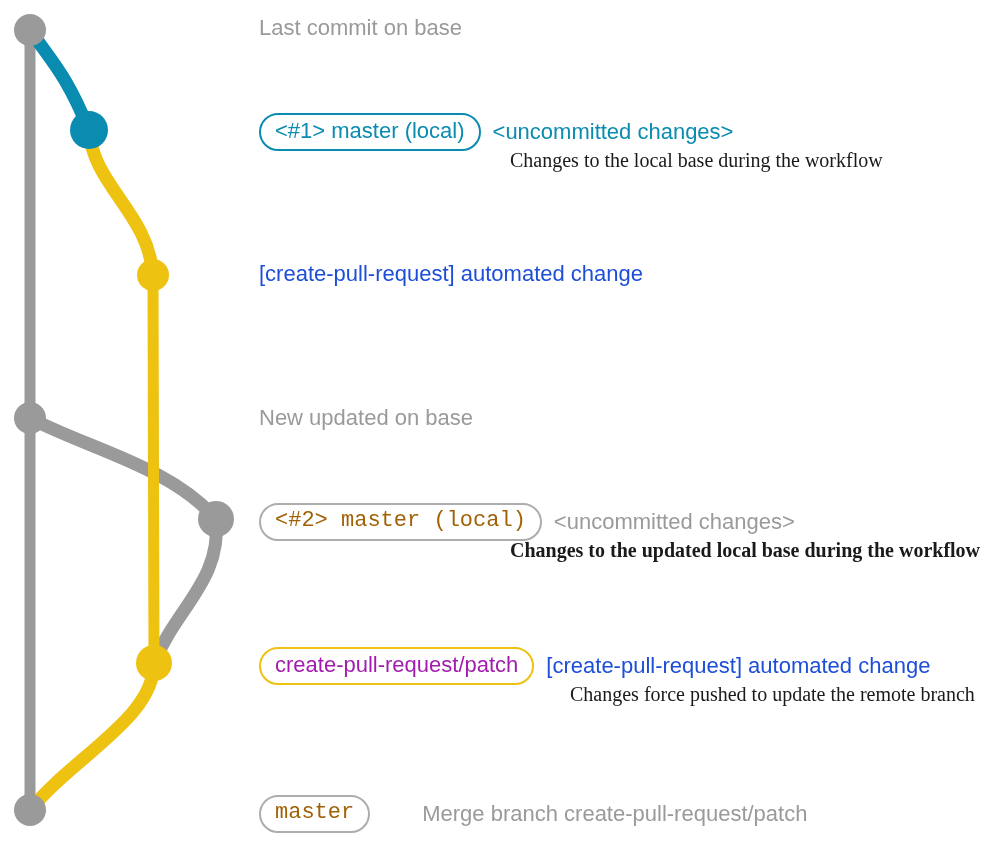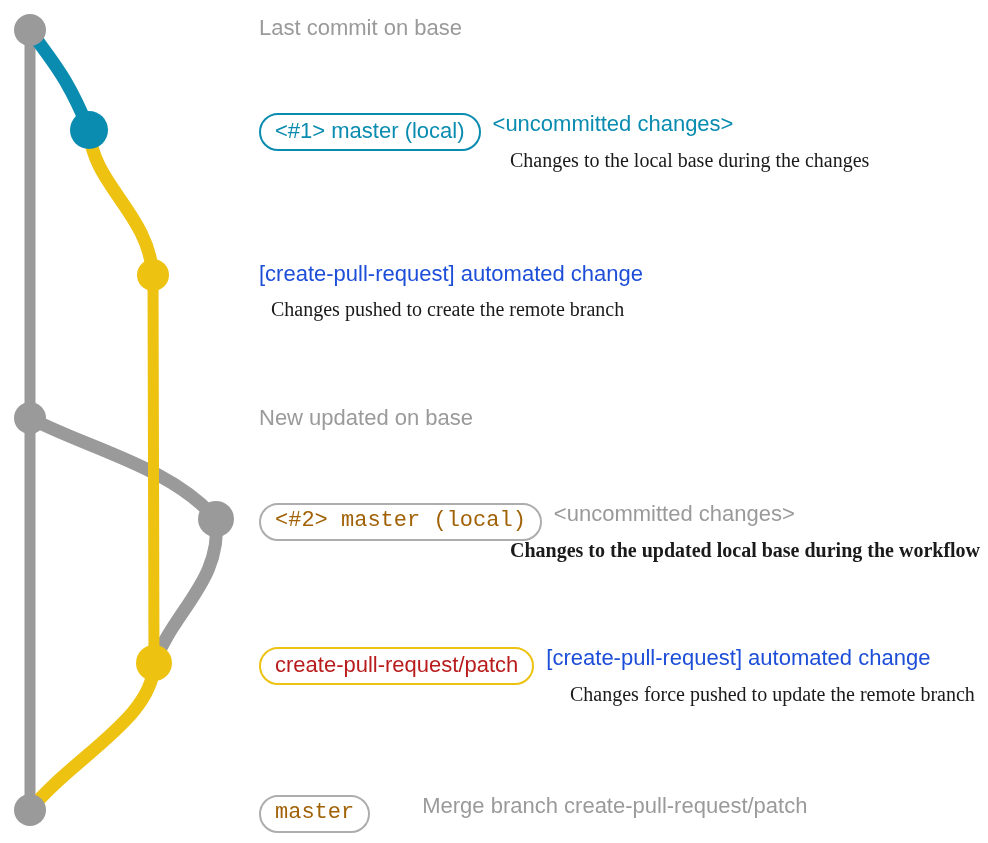--- a/index.html
+++ b/index.html
@@ -20,35 +20,35 @@
   #graph-svg {
     position: absolute;
     left: 0;
     top: 0;
     width: 988px;
     height: 843px;
   }
   .row {
     position: absolute;
     display: flex;
-    align-items: flex-start;
+    align-items: center;
   }
   .pill {
     display: inline-block;
     border: 2px solid #eab308;
     border-radius: 22px;
     padding: 5px 14px 7px 14px;
     font-size: 22px;
     line-height: 1;
     color: #9a9a9a;
     white-space: nowrap;
     background: transparent;
   }
   .pill.blue { border-color: #0a8cb0; color: #0a8cb0; }
-  .pill.yellow { border-color: #edc211; color: #b91c1c; }
+  .pill.yellow { border-color: #edc211; color: #a21caf; }
   .pill.grey { border-color: #adadad; color: #a16207; font-family: Liberation Mono, monospace; }
   .subject {
     font-size: 22px;
     line-height: 1;
     white-space: nowrap;
     margin-left: 12px;
   }
   .subject.blue { color: #0a8cb0; }
   .subject.yellow { color: #1d4ed8; }
   .subject.grey { color: #9a9a9a; }
@@ -93,26 +93,25 @@
   </svg>
 
   <div class="row" style="left:259px; top:17px;">
     <span class="subject grey nopill">Last commit on base</span>
   </div>
 
   <div class="row" style="left:259px; top:113px;">
     <span class="pill blue">&lt;#1&gt; master (local)</span>
     <span class="subject blue">&lt;uncommitted changes&gt;</span>
   </div>
-  <div class="desc" style="left:510px; top:150px;">Changes to the local base during the changes</div>
+  <div class="desc" style="left:510px; top:150px;">Changes to the local base during the workflow</div>
 
   <div class="row" style="left:259px; top:263px;">
     <span class="subject yellow nopill">[create-pull-request] automated change</span>
   </div>
-  <div class="desc" style="left:271px; top:299px;">Changes pushed to create the remote branch</div>
 
   <div class="row" style="left:259px; top:407px;">
     <span class="subject grey nopill">New updated on base</span>
   </div>
 
   <div class="row" style="left:259px; top:503px;">
     <span class="pill grey">&lt;#2&gt; master (local)</span>
     <span class="subject grey">&lt;uncommitted changes&gt;</span>
   </div>
   <div class="desc" style="left:510px; top:540px;font-weight:bold;">Changes to the updated local base during the workflow</div>

